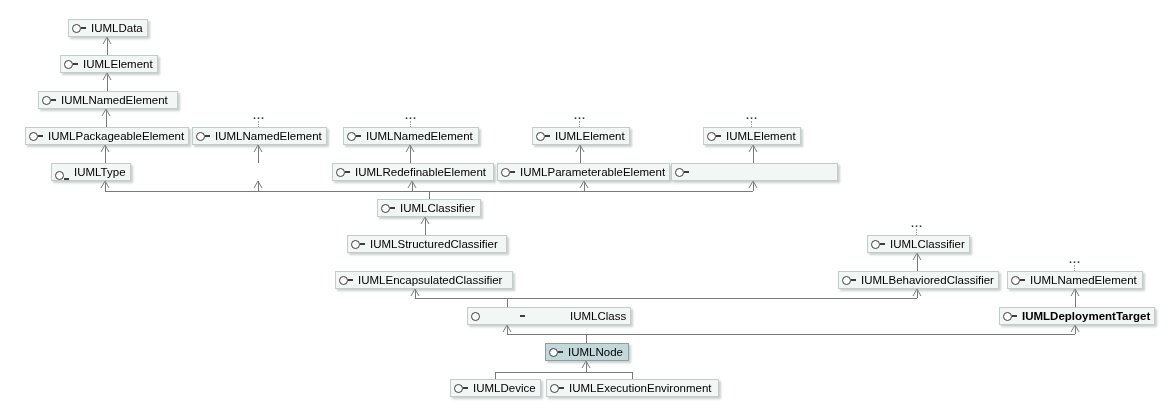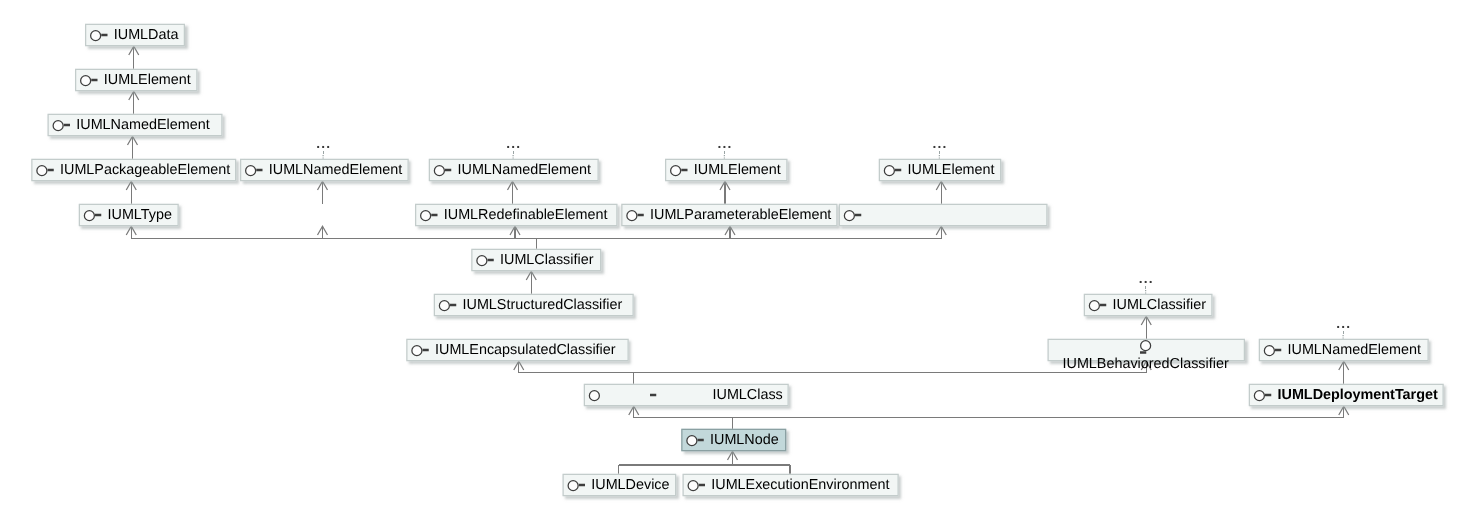--- a/index.html
+++ b/index.html
@@ -77,21 +77,21 @@
     <div class="node" style="left: 532px; top: 127px; min-width: 97px;">
       <span class="lollipop"></span>
       <span class="lollipop-dash"></span>
       <span class="node-label">IUMLElement</span>
     </div>
     <div class="node" style="left: 703px; top: 127px; min-width: 97px;">
       <span class="lollipop"></span>
       <span class="lollipop-dash"></span>
       <span class="node-label">IUMLElement</span>
     </div>
-    <div class="node" style="left: 63px; top: 163px; min-width: 76px;">
+    <div class="node" style="left: 51px; top: 163px; min-width: 76px; align-items: flex-end;">
       <span class="lollipop"></span>
       <span class="lollipop-dash"></span>
       <span class="node-label">IUMLType</span>
     </div>
     <div class="node" style="left: 497px; top: 163px; min-width: 169px;">
       <span class="lollipop"></span>
       <span class="lollipop-dash"></span>
       <span class="node-label">IUMLParameterableElement</span>
     </div>
     <div class="node" style="left: 332px; top: 163px; min-width: 162px;">
@@ -111,26 +111,26 @@
     <div class="node" style="left: 347px; top: 235px; min-width: 160px;">
       <span class="lollipop"></span>
       <span class="lollipop-dash"></span>
       <span class="node-label">IUMLStructuredClassifier</span>
     </div>
     <div class="node" style="left: 867px; top: 235px; min-width: 100px;">
       <span class="lollipop"></span>
       <span class="lollipop-dash"></span>
       <span class="node-label">IUMLClassifier</span>
     </div>
-    <div class="node" style="left: 325px; top: 271px; min-width: 178px;">
+    <div class="node" style="left: 335px; top: 271px; min-width: 178px;">
       <span class="lollipop"></span>
       <span class="lollipop-dash"></span>
       <span class="node-label">IUMLEncapsulatedClassifier</span>
     </div>
-    <div class="node" style="left: 838px; top: 271px; min-width: 158px; flex-direction: column;">
+    <div class="node" style="left: 838px; top: 271px; min-width: 158px;">
       <span class="lollipop"></span>
       <span class="lollipop-dash"></span>
       <span class="node-label">IUMLBehavioredClassifier</span>
     </div>
     <div class="node" style="left: 1007px; top: 271px; min-width: 136px;">
       <span class="lollipop"></span>
       <span class="lollipop-dash"></span>
       <span class="node-label">IUMLNamedElement</span>
     </div>
     <div class="node" style="left: 467px; top: 307px; min-width: 80px; gap: 40px;">

